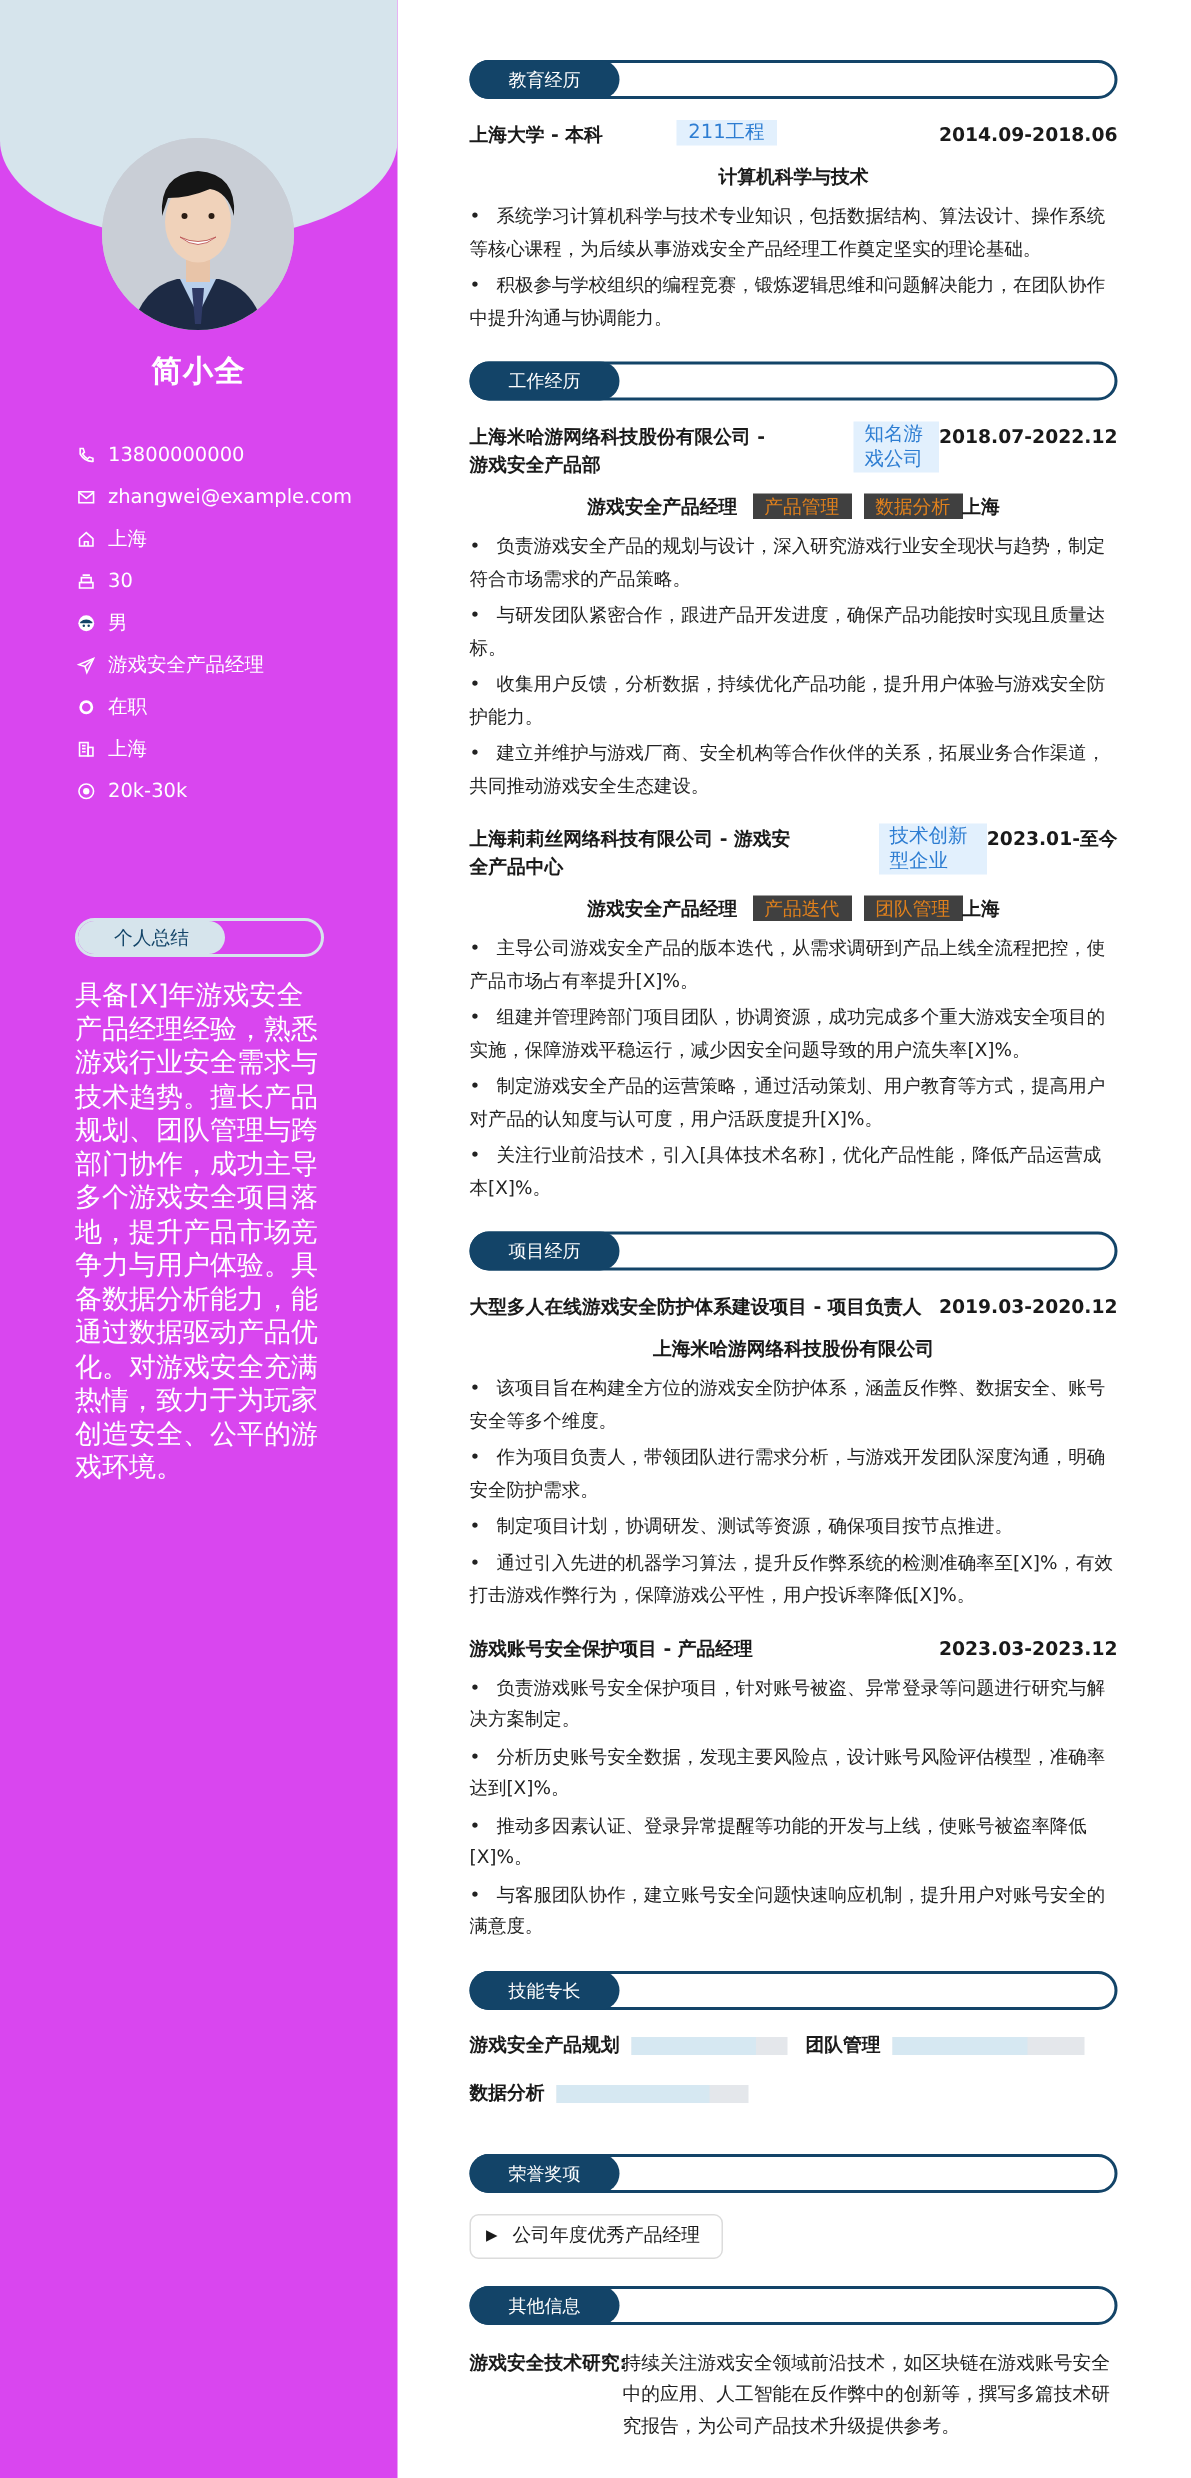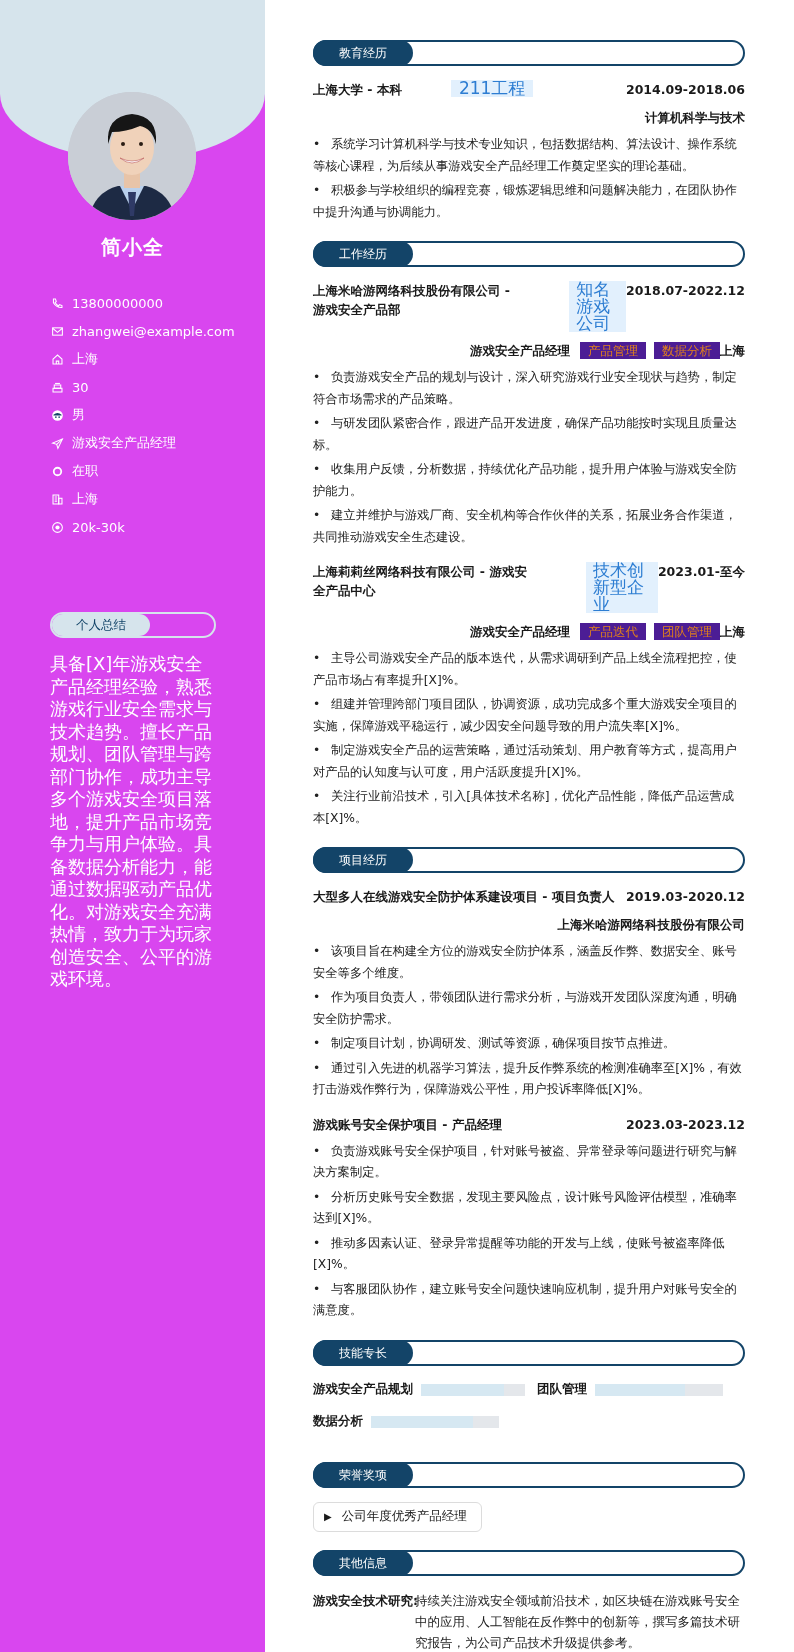--- a/index.html
+++ b/index.html
@@ -24,25 +24,25 @@
   .summary-text { position: absolute; left: 50px; top: 653px; width: 166px; color: #ffffff; font-size: 18px; line-height: 22.5px; }
   .main-inner { position: absolute; left: 313px; top: 0; width: 432px; }
 
   .section-header { position: relative; height: 26px; border: 2px solid #134468; border-radius: 14px; margin-bottom: 14px; }
   .section-header .pill { position: absolute; left: -2px; top: -2px; width: 100px; height: 26px; background: #134468; border-radius: 13px; color: #ffffff; font-size: 12px; line-height: 26px; padding-left: 26px; }
 
   .entry-row { display: flex; justify-content: space-between; align-items: flex-start; font-size: 12.5px; font-weight: bold; line-height: 19px; }
   .entry-left { display: flex; align-items: flex-start; gap: 37px; }
   .entry-title { max-width: 240px; }
   .entry-title.wide { max-width: none; }
-  .tag-blue { display: inline-block; background: #e2f0fd; color: #2d7dd2; font-weight: normal; font-size: 17px; padding: 0 8px; margin-left: 12px; line-height: 17px; }
+  .tag-blue { display: inline-block; background: #e2f0fd; color: #2d7dd2; font-weight: normal; font-size: 13px; padding: 0 8px; margin-left: 12px; line-height: 17px; }
   .tag-blue.multi { width: 74px; padding: 0 7px; margin-left: 14px; }
-  .tag-orange { display: inline-block; background: #4c1d95; color: #e0801c; font-weight: normal; font-size: 12.5px; padding: 0 8px; margin-left: 8px; line-height: 17px; }
+  .tag-orange { display: inline-block; background: #404040; color: #e0801c; font-weight: normal; font-size: 12.5px; padding: 0 8px; margin-left: 8px; line-height: 17px; }
   .date { font-weight: bold; font-size: 12.5px; white-space: nowrap; }
-  .subline { display: flex; justify-content: flex-end; font-size: 12.5px; font-weight: bold; margin-top: 9px; line-height: 19px; }
+  .subline { display: flex; justify-content: center; font-size: 12.5px; font-weight: bold; margin-top: 9px; line-height: 19px; }
   .sub-left { display: flex; align-items: center; }
 
   .bullets { list-style: none; margin-top: 7px; }
   .bullets li { font-size: 12.3px; line-height: 21.5px; color: #222; position: relative; padding-left: 0; margin-bottom: 3px; }
   .bullets li .dot { display: inline-block; width: 18px; }
 
   .block { margin-bottom: 18px; }
 
   .skills { display: flex; flex-wrap: wrap; margin-top: 6px; }
   .skill { display: flex; align-items: center; font-size: 12.5px; font-weight: bold; margin-bottom: 12px; margin-right: 12px; height: 20px; }

